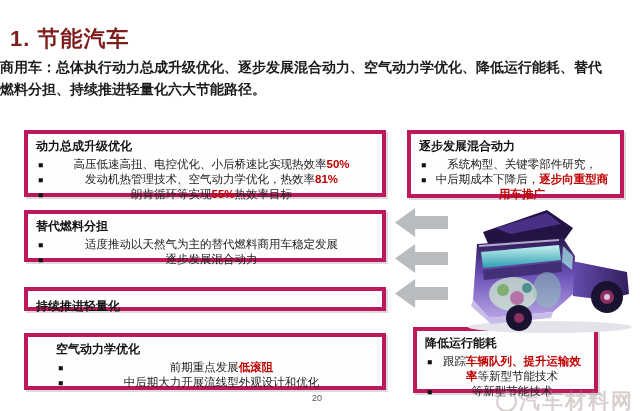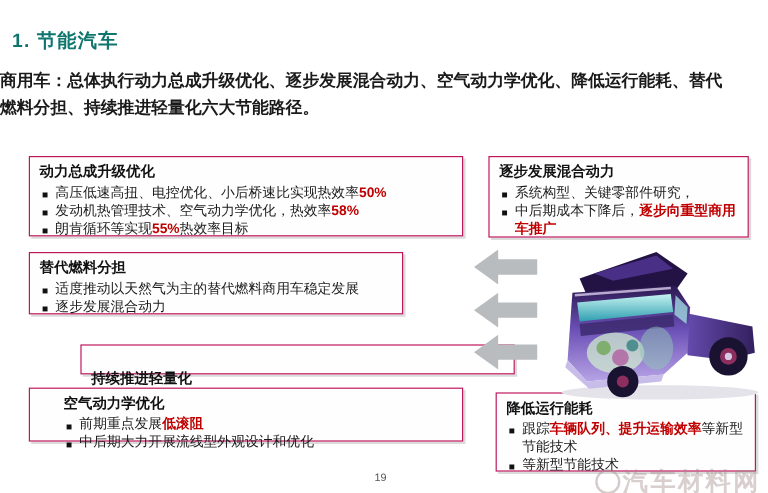--- a/index.html
+++ b/index.html
@@ -1,36 +1,36 @@
 <!DOCTYPE html>
 <html><head>
 <meta charset="utf-8">
 <style>
   html,body{margin:0;padding:0;background:#fff;}
   .slide{
     position:relative;width:640px;height:411px;background:#ffffff;overflow:hidden;
     font-family:"Liberation Sans","DejaVu Sans",sans-serif;color:#111;
   }
   .page-title{
-    position:absolute;left:10px;top:24px;font-size:16px;font-weight:bold;color:#0f766e;
+    position:absolute;left:10px;top:24px;font-size:22px;font-weight:bold;color:#7f1d1d;
     letter-spacing:1px;
   }
   .intro{
     position:absolute;left:0;top:56px;width:606px;font-size:14px;font-weight:bold;
     color:#1a1a1a;line-height:1.6;
   }
   .box{
     position:absolute;box-sizing:border-box;background:#fefefe;
-    border:1px solid #be185d;box-shadow:2px 2px 0 rgba(0,0,0,0.14);
+    border:4px solid #be185d;box-shadow:2px 2px 0 rgba(0,0,0,0.14);
     padding:4px 8px;font-size:11.5px;line-height:1.32;color:#1a1a1a;
   }
   .box-title{font-weight:bold;font-size:12px;margin:1px 0 2px 0;color:#111;}
   .bullet{display:flex;align-items:flex-start;}
   .bullet .marker{flex:0 0 auto;font-size:8.5px;margin:3px 6px 0 2px;color:#111;}
-  .bullet .bt{flex:1 1 auto;}
+  .bullet .bt{flex:1 1 auto;text-align:center;}
   .red{color:#c00000;font-weight:bold;}
   .arrow{
     position:absolute;width:53px;height:29px;background:#b9bcbf;
     clip-path:polygon(0% 50%,38% 0%,38% 28%,100% 28%,100% 72%,38% 72%,38% 100%);
   }
   #arrow-1{left:395px;top:208px;}
   #arrow-2{left:395px;top:244px;}
   #arrow-3{left:395px;top:279px;}
   .truck{position:absolute;left:455px;top:198px;width:180px;height:138px;}
   .pagenum{position:absolute;left:312px;top:393px;font-size:9px;color:#555;}
@@ -41,44 +41,44 @@
   }
   .watermark .wm-circle{
     width:17px;height:17px;border:2px solid rgba(165,140,140,0.45);border-radius:50%;
     margin-right:2px;
   }
   .watermark .wm-text{
     font-size:21px;font-weight:bold;letter-spacing:2px;color:rgba(160,135,135,0.40);
   }
   
   #box-powertrain{left:24px;top:130px;width:362px;height:67px;}
-  #box-altfuel{left:24px;top:210px;width:312px;height:52px;}
-  #box-lightweight{left:24px;top:287px;width:362px;height:24px;padding-top:19px;margin-left:43px;}
-  #box-aero{left:24px;top:323px;width:362px;height:45px;padding-left:28px;}
+  #box-altfuel{left:24px;top:210px;width:362px;height:52px;}
+  #box-lightweight{left:24px;top:287px;width:362px;height:24px;padding-top:7px;}
+  #box-aero{left:24px;top:333px;width:362px;height:57px;padding-left:28px;}
   #box-hybrid{left:407px;top:130px;width:217px;height:68px;}
-  #box-energy{left:413px;top:327px;width:217px;height:66px;}
+  #box-energy{left:413px;top:327px;width:185px;height:66px;}
 </style>
 </head>
 <body>
 
 <div class="slide">
 
   <div class="page-title">1. 节能汽车</div>
 
   <div class="intro">商用车：总体执行动力总成升级优化、逐步发展混合动力、空气动力学优化、降低运行能耗、替代燃料分担、持续推进轻量化六大节能路径。</div>
 
   <div class="box" id="box-powertrain">
     <div class="box-title">动力总成升级优化</div>
     <div class="bullet">
       <span class="marker">■</span>
       <span class="bt"><span>高压低速高扭、电控优化、小后桥速比实现热效率</span><span class="red">50%</span><span></span></span>
     </div>
     <div class="bullet">
       <span class="marker">■</span>
-      <span class="bt"><span>发动机热管理技术、空气动力学优化，热效率</span><span class="red">58%</span><span></span></span>
+      <span class="bt"><span>发动机热管理技术、空气动力学优化，热效率</span><span class="red">81%</span><span></span></span>
     </div>
     <div class="bullet">
       <span class="marker">■</span>
       <span class="bt"><span>朗肯循环等实现</span><span class="red">55%</span><span>热效率目标</span></span>
     </div>
   </div>
 
   <div class="box" id="box-altfuel">
     <div class="box-title">替代燃料分担</div>
     <div class="bullet">
@@ -171,15 +171,15 @@
     <circle cx="64" cy="120" r="13" fill="#191230"></circle>
     <circle cx="64" cy="120" r="5" fill="#8c2f5e"></circle>
     <path d="M24,48 L104,42" stroke="#efe6ff" stroke-width="2" opacity="0.7" fill="none"></path>
   </svg>
 
   <div class="watermark">
     <span class="wm-circle"></span>
     <span class="wm-text">汽车材料网</span>
   </div>
 
-  <div class="pagenum">19</div>
+  <div class="pagenum">20</div>
 
 </div>
 
 </body></html>

